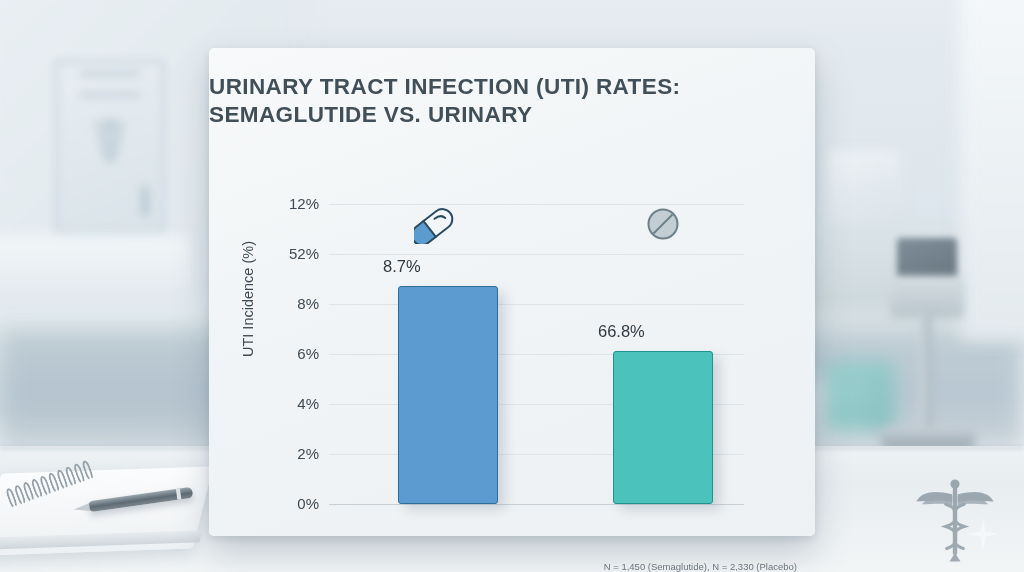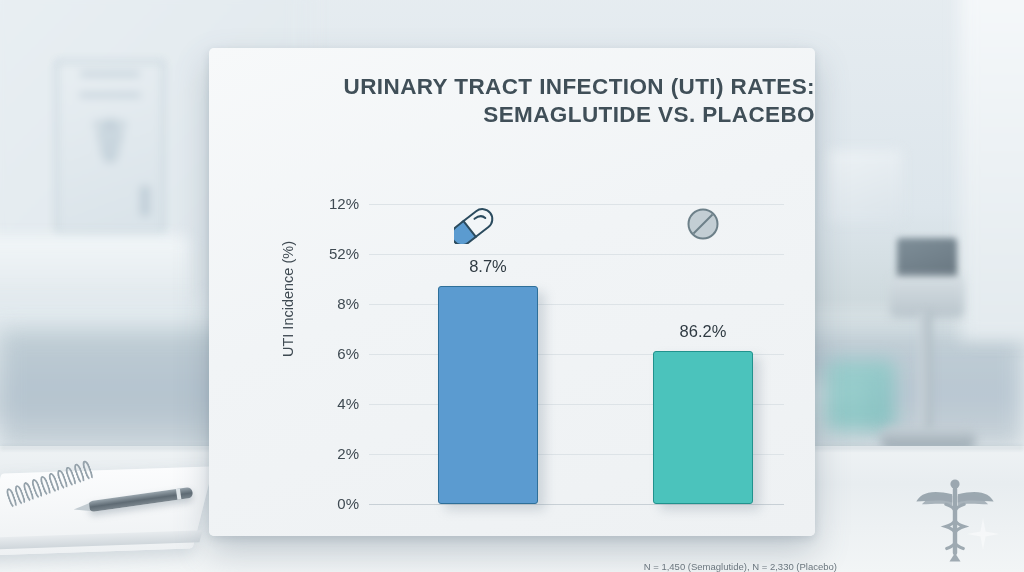--- a/index.html
+++ b/index.html
@@ -167,27 +167,27 @@
   
   .card{
     position:absolute; left:209px; top:48px; width:606px; height:488px;
     background:linear-gradient(160deg,#f7f9fa 0%,#f1f4f6 45%,#eef1f3 100%);
     border-radius:5px;
     box-shadow:0 16px 34px rgba(90,110,125,.30), 0 3px 9px rgba(90,110,125,.18);
   }
 
   .title{
     position:absolute; left:0; top:25px; width:100%;
-    text-align:right;
+    text-align:left;
     font-size:22.5px; font-weight:bold; letter-spacing:.4px;
     line-height:1.25; color:#404f58;
   }
 
   
-  .plot{ position:absolute; left:0; top:0; width:606px; height:488px;margin-left:40px; }
+  .plot{ position:absolute; left:0; top:0; width:606px; height:488px; }
 
   .gridline{
     position:absolute; left:120px; width:415px; height:1px;
     background:#dde3e7;
   }
   .axisline{
     position:absolute; left:120px; width:415px; height:1px;
     background:#c8d0d6;
   }
   .ytick{
@@ -211,21 +211,21 @@
   }
   .bar-semaglutide{
     background:#5b9bd0;
     border:1.6px solid #2e6f99;
   }
   .bar-placebo{
     background:#4bc3bc;
     border:1.6px solid #21928d;
   }
   .bar-label{
-    position:absolute; text-align:center; width:130px;
+    position:absolute; text-align:left; width:130px;
     font-size:16.5px; color:#2f3a42;
   }
   .cat-label{
     position:absolute; text-align:center; width:160px;
     font-size:16.5px; color:#1a6e86;
   }
   .xlabel{
     position:absolute; left:120px; top:489px; width:415px;
     text-align:center; font-size:16px; color:#3f4a52;
   }
@@ -299,21 +299,21 @@
       </g>
     </svg>
     <div class="spark"></div>
   </div>
 </div>
 
 <div class="card">
 
   <div class="title">
     <div>URINARY TRACT INFECTION (UTI) RATES:</div>
-    <div>SEMAGLUTIDE VS. PLACEBO</div>
+    <div>SEMAGLUTIDE VS. URINARY</div>
   </div>
 
   <div class="plot">
 
     <div class="gridline" style="top:156px"></div>
     <div class="gridline" style="top:206px"></div>
     <div class="gridline" style="top:256px"></div>
     <div class="gridline" style="top:306px"></div>
     <div class="gridline" style="top:356px"></div>
     <div class="gridline" style="top:406px"></div>
@@ -357,18 +357,18 @@
       <svg width="36" height="36" viewBox="0 0 36 36" aria-hidden="true">
         <circle cx="18" cy="18" r="14.5" fill="#c3ced4" stroke="#6d8089" stroke-width="2"></circle>
         <line x1="8.5" y1="27.5" x2="27.5" y2="8.5" stroke="#6d8089" stroke-width="2"></line>
       </svg>
     </div>
 
     <div class="bar bar-semaglutide" style="left:189px; top:238px; width:100px; height:218px"></div>
     <div class="bar bar-placebo" style="left:404px; top:303px; width:100px; height:153px"></div>
 
     <div class="bar-label" style="left:174px; top:209px">8.7%</div>
-    <div class="bar-label" style="left:389px; top:274px">86.2%</div>
+    <div class="bar-label" style="left:389px; top:274px">66.8%</div>
 
 
     <div class="footnote">N = 1,450 (Semaglutide), N = 2,330 (Placebo)</div>
   </div>
 </div>
 
 </body></html>

